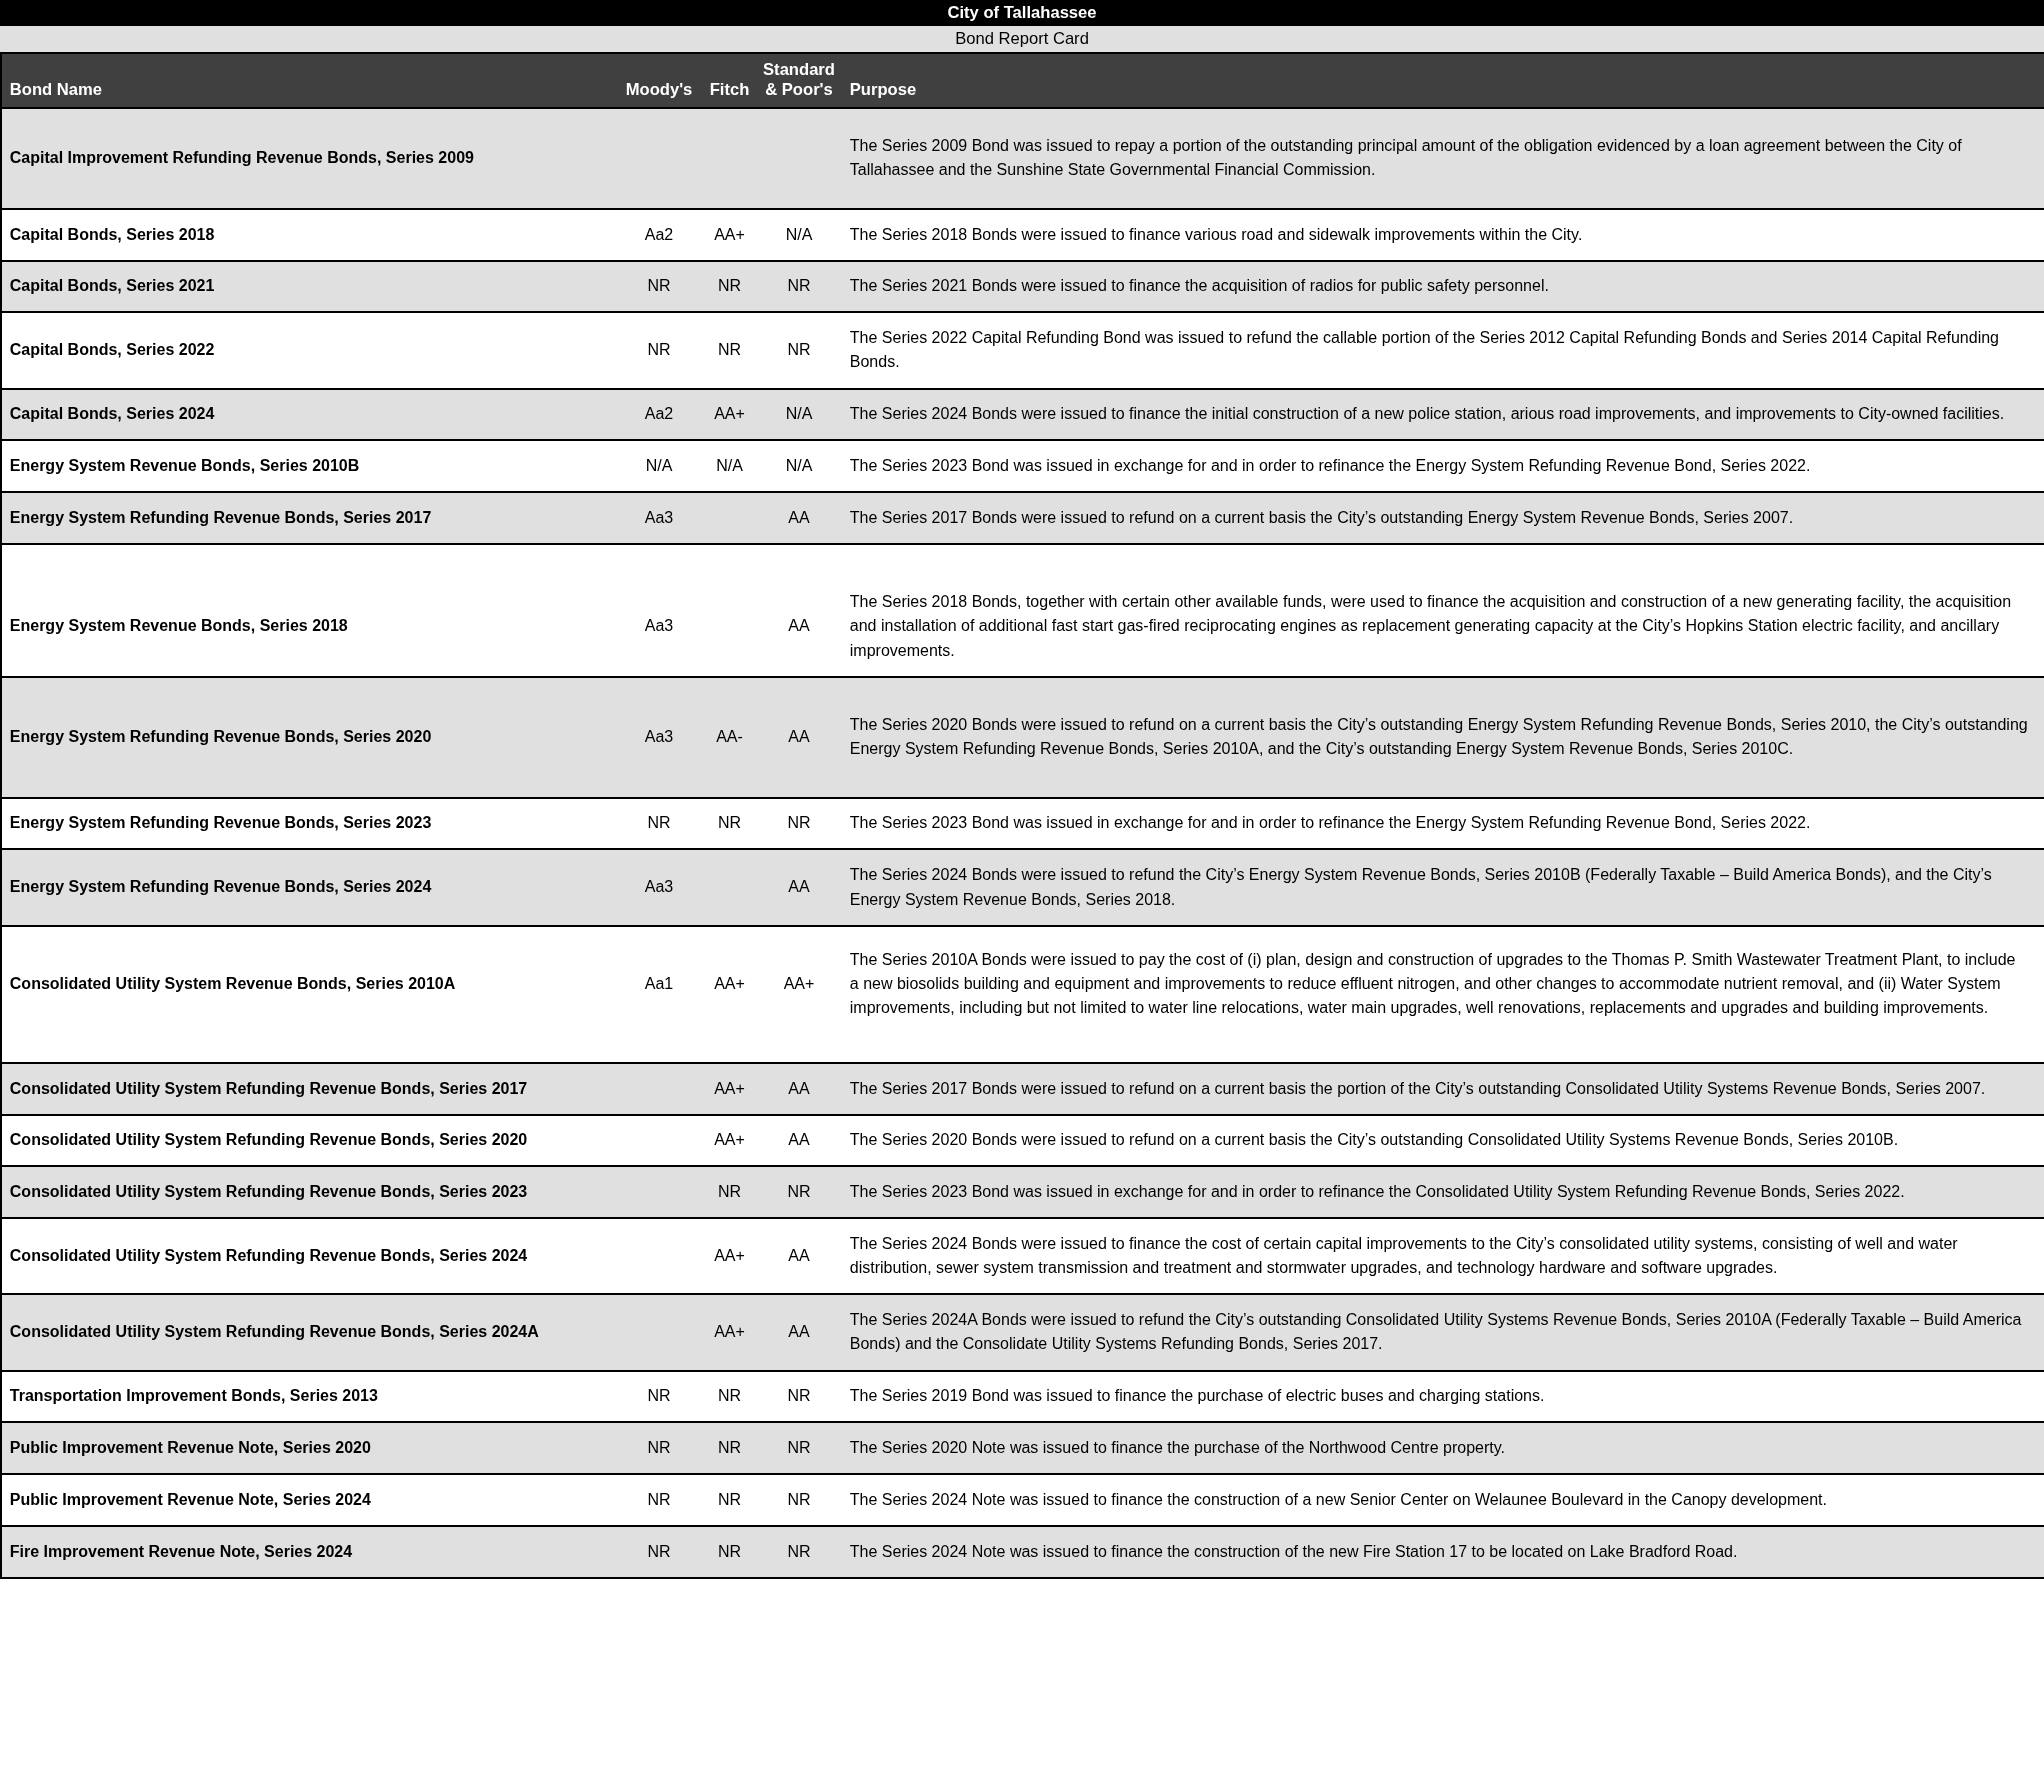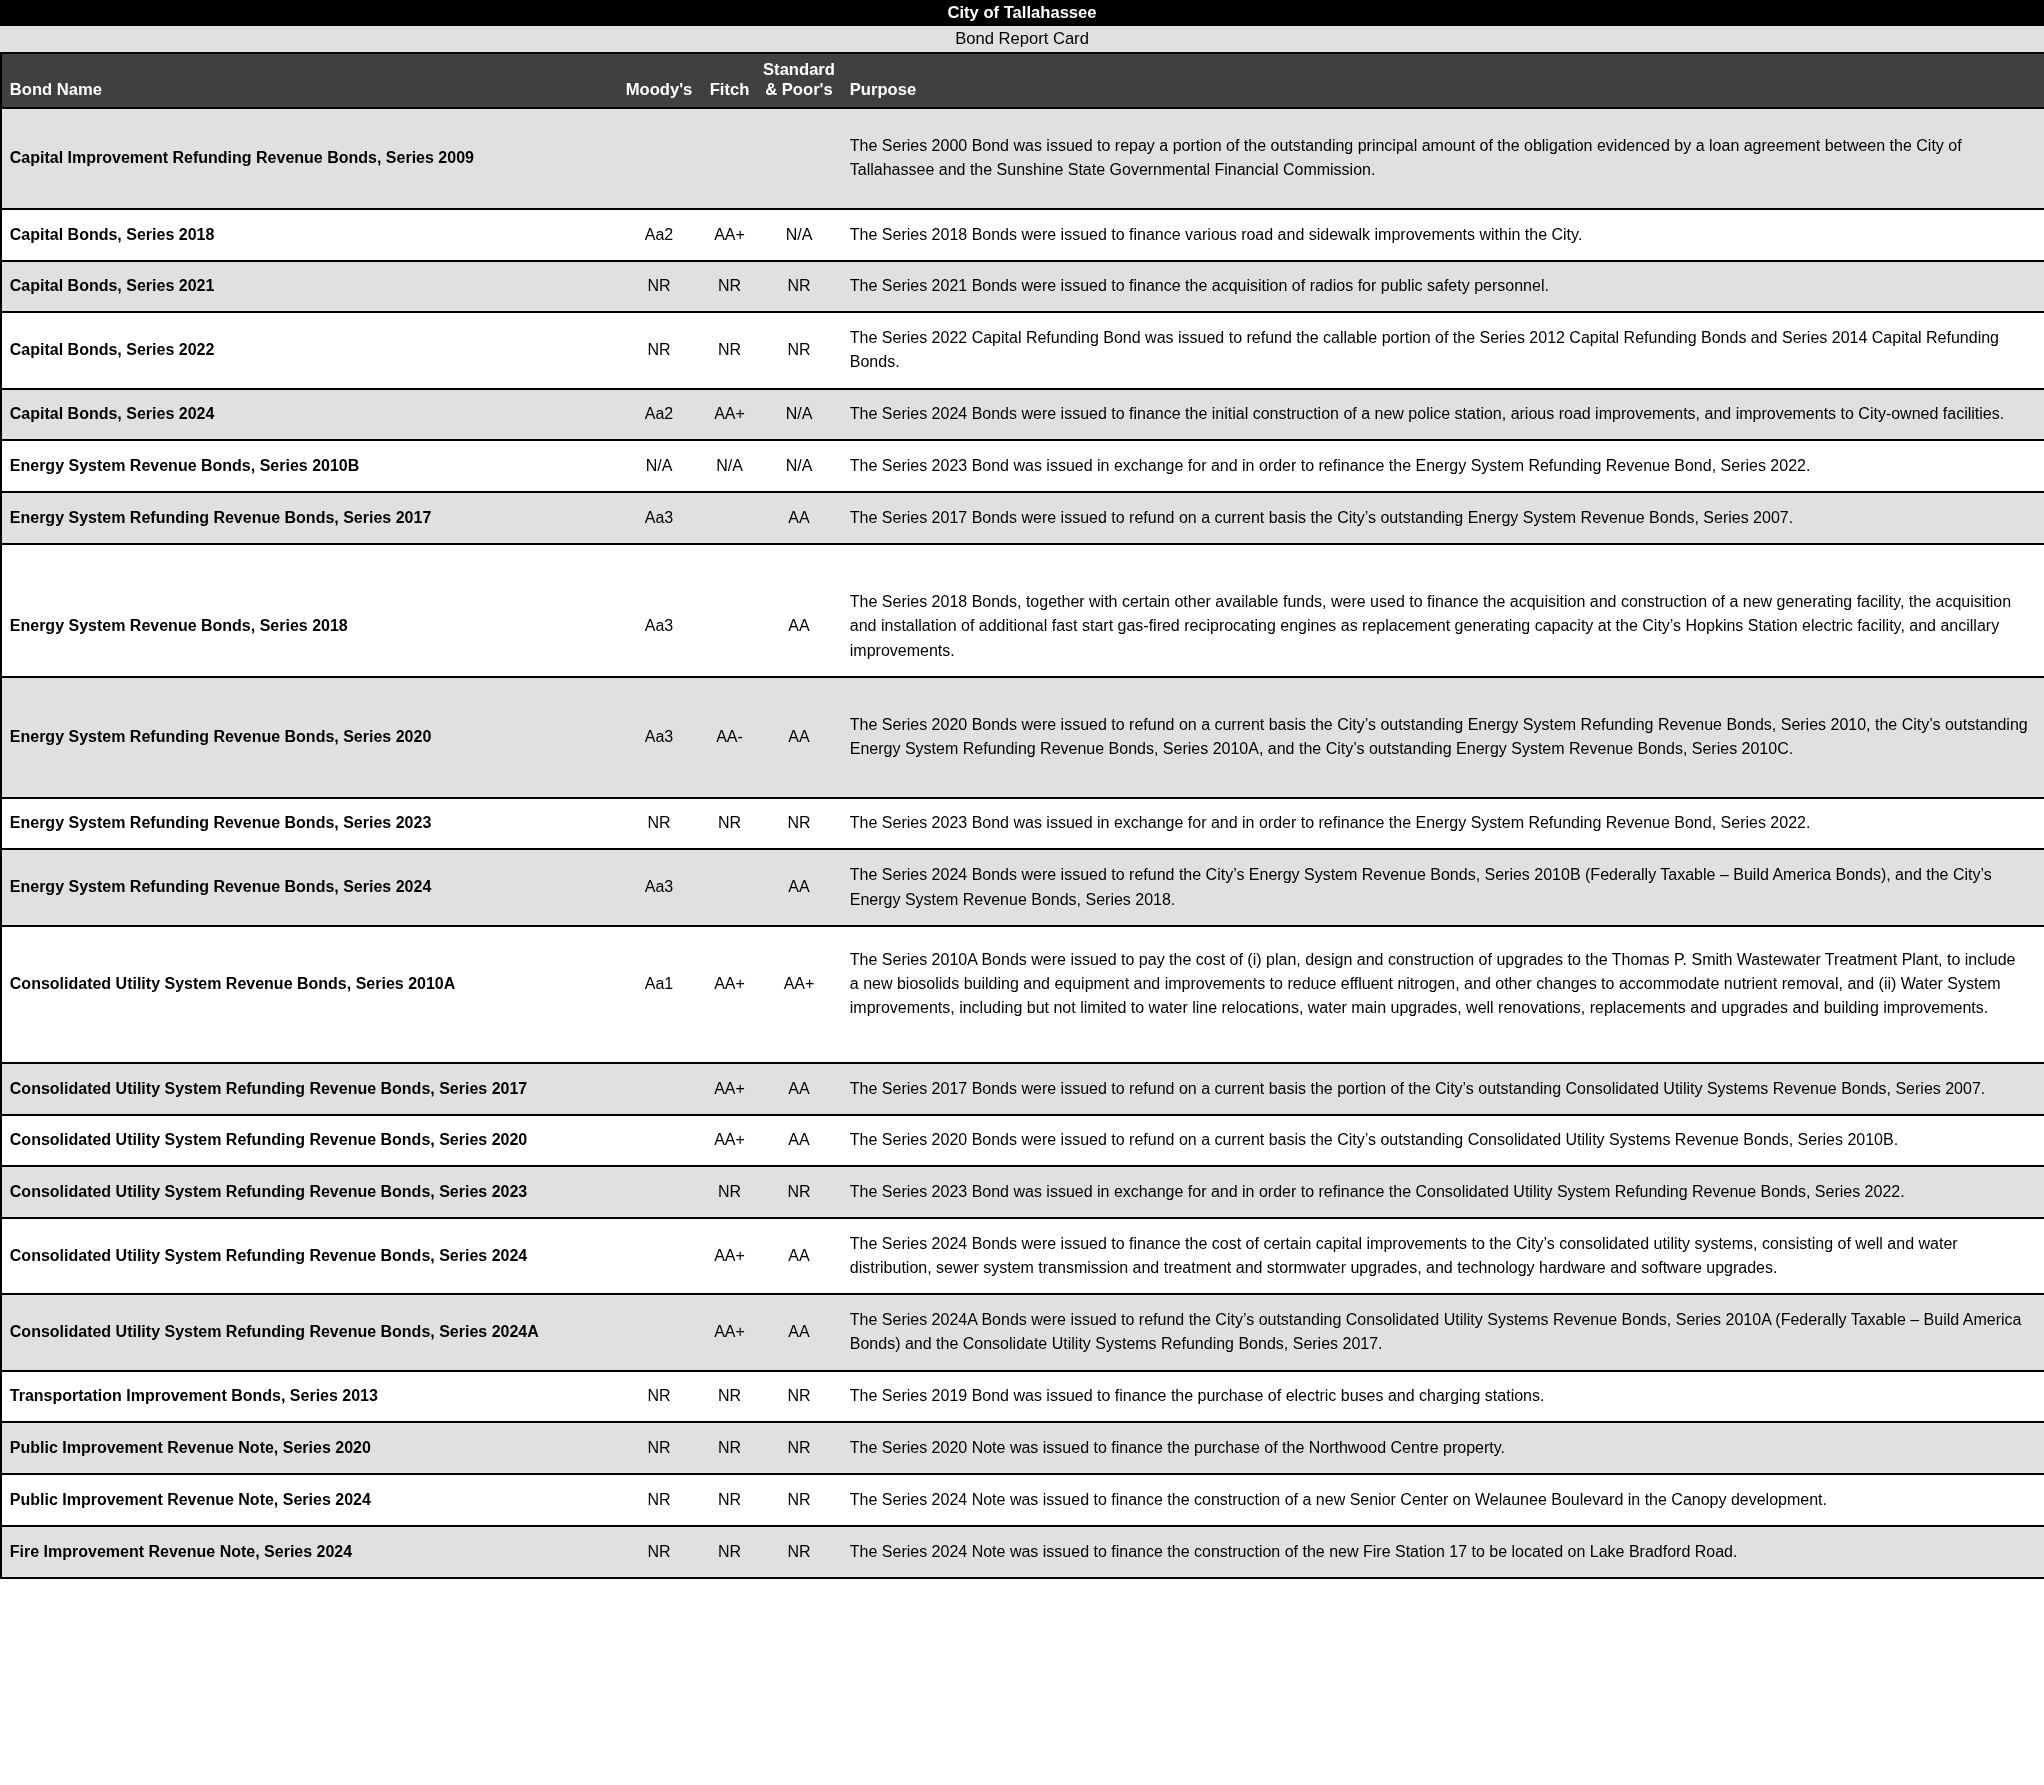--- a/index.html
+++ b/index.html
@@ -103,21 +103,21 @@
         </th>
         <th class="h-purpose">Purpose</th>
       </tr>
     </thead>
     <tbody id="rows">
         <tr>
     <td class="name">Capital Improvement Refunding Revenue Bonds, Series 2009</td>
     <td class="rating"></td>
     <td class="rating"></td>
     <td class="rating"></td>
-    <td class="purpose">The Series 2000 Bond was issued to repay a portion of the outstanding principal amount of the obligation evidenced by a loan agreement between the City of Tallahassee and the Sunshine State Governmental Financial Commission.</td>
+    <td class="purpose">The Series 2009 Bond was issued to repay a portion of the outstanding principal amount of the obligation evidenced by a loan agreement between the City of Tallahassee and the Sunshine State Governmental Financial Commission.</td>
   </tr>
         <tr>
     <td class="name">Capital Bonds, Series 2018</td>
     <td class="rating">Aa2</td>
     <td class="rating">AA+</td>
     <td class="rating">N/A</td>
     <td class="purpose">The Series 2018 Bonds were issued to finance various road and sidewalk improvements within the City.</td>
   </tr>
         <tr>
     <td class="name">Capital Bonds, Series 2021</td>

